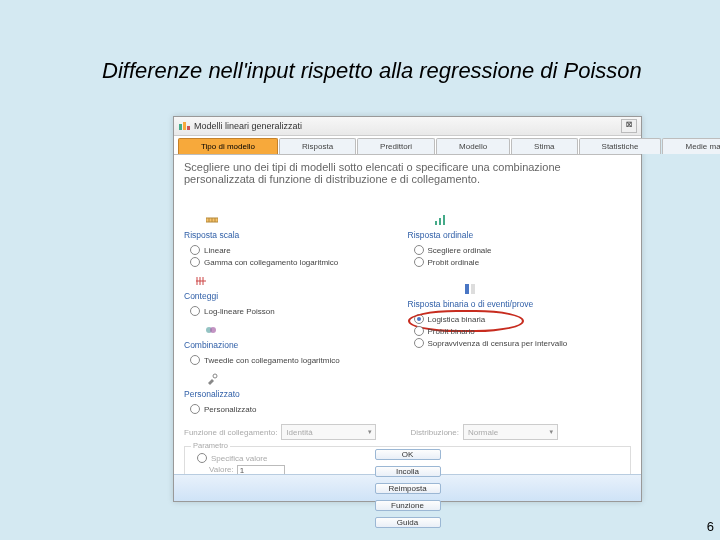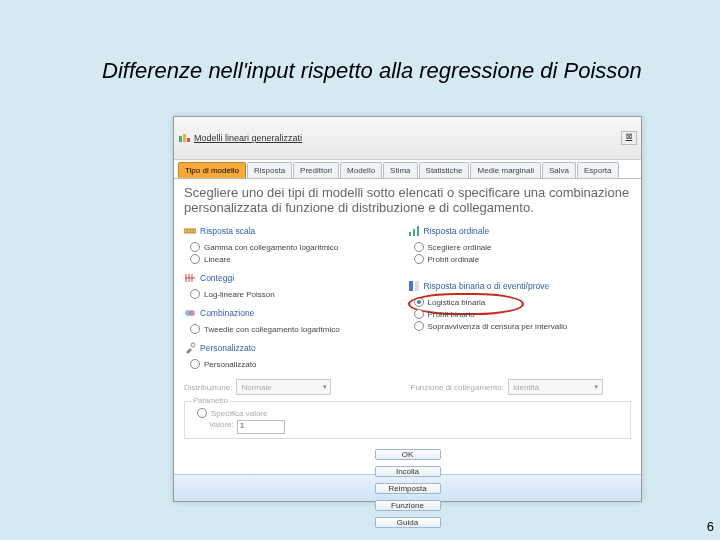--- a/index.html
+++ b/index.html
@@ -37,24 +37,23 @@
     border: 1px solid #999;
     box-shadow: 0 0 6px rgba(0,0,0,.15);
   }
   
   .titlebar {
     height: 18px;
     background: linear-gradient(#f7f7f7,#e9e9e9);
     border-bottom: 1px solid #ccc;
     display: flex;
     align-items: center;
-    padding: 12px 4px;
+    padding: 0 4px;
     font-size: 9px;
     color: #333;
-    text-decoration: underline;
   }
   .titlebar .icon {
     width: 12px;
     height: 12px;
     margin-right: 4px;
     display: inline-flex;
     align-items: center;
     justify-content: center;
   }
   .titlebar .close {
@@ -69,21 +68,21 @@
   }
   
   .tabs {
     display: flex;
     padding: 2px 4px 0 4px;
     gap: 0;
     background: #fff;
     border-bottom: 1px solid #bdbdbd;
   }
   .tab {
-    padding: 3px 6px;
+    padding: 3px 22px;
     font-size: 8px;
     color: #444;
     background: #eef3f8;
     border: 1px solid #bdbdbd;
     border-bottom: none;
     border-radius: 2px 2px 0 0;
     cursor: pointer;
     margin-right: 1px;
     white-space: nowrap;
   }
@@ -93,36 +92,37 @@
     font-weight: 400;
     border-color: #c58129;
   }
   
   .body {
     padding: 6px 10px 2px 10px;
     font-size: 8px;
     color: #555;
   }
   .instr {
-    font-size: 13px;
+    font-size: 11px;
     color: #666;
-    margin-bottom: 4px;
+    margin-bottom: 23px;
   }
   .cols {
     display: flex;
   }
   .col-left { flex: 1; }
   .col-right { flex: 1; }
   .section-title {
     display: inline-flex;
     align-items: center;
     color: #3160a8;
     font-size: 8.5px;
     margin: 6px 0 3px 0;
     gap: 4px;
+    flex-direction: column;
   }
   .section-title .ico {
     width: 12px;
     height: 12px;
     display: inline-flex;
     align-items: center;
     justify-content: center;
   }
   .radio {
     display: flex;
@@ -291,25 +291,25 @@
                   <rect x="0" y="4" width="12" height="4" fill="#f7c26b" stroke="#b58a3d"></rect>
                   <line x1="3" y1="4" x2="3" y2="8" stroke="#b58a3d"></line>
                   <line x1="6" y1="4" x2="6" y2="8" stroke="#b58a3d"></line>
                   <line x1="9" y1="4" x2="9" y2="8" stroke="#b58a3d"></line>
                 </svg>
               </span>
             <span>Risposta scala</span>
           </div>
           <div class="radio">
               <span class="dot"></span>
+              <span>Lineare</span>
+            </div>
+          <div class="radio">
+              <span class="dot"></span>
               <span>Gamma con collegamento logaritmico</span>
-            </div>
-          <div class="radio">
-              <span class="dot"></span>
-              <span>Lineare</span>
             </div>
 
           <div class="section-title">
             <span class="ico">
                 <svg width="12" height="12">
                   <line x1="2" y1="2" x2="2" y2="10" stroke="#c44"></line>
                   <line x1="5" y1="2" x2="5" y2="10" stroke="#c44"></line>
                   <line x1="8" y1="2" x2="8" y2="10" stroke="#c44"></line>
                   <line x1="1" y1="6" x2="11" y2="6" stroke="#c44"></line>
                 </svg>
@@ -391,30 +391,30 @@
           <div class="radio">
               <span class="dot"></span>
               <span>Sopravvivenza di censura per intervallo</span>
             </div>
         </div>
       </div>
 
       <div class="grey grey-disabled" style="margin-top:8px">
         <div class="grow">
           <div style="flex:1; display:flex; align-items:center; gap:4px">
+            <span>Funzione di collegamento:</span>
+            <span class="select">
+              <span>Identità</span>
+              <span class="chev">▾</span>
+            </span>
+          </div>
+          <div style="flex:1; display:flex; align-items:center; gap:4px">
             <span>Distribuzione:</span>
             <span class="select">
               <span>Normale</span>
-              <span class="chev">▾</span>
-            </span>
-          </div>
-          <div style="flex:1; display:flex; align-items:center; gap:4px">
-            <span>Funzione di collegamento:</span>
-            <span class="select">
-              <span>Identità</span>
               <span class="chev">▾</span>
             </span>
           </div>
         </div>
         <div style="display:flex; gap:20px">
           <div class="fieldset" style="flex:1">
             <span class="legend">Parametro</span>
             <div class="radio grey-disabled">
                 <span class="dot"></span>
                 <span>Specifica valore</span>

